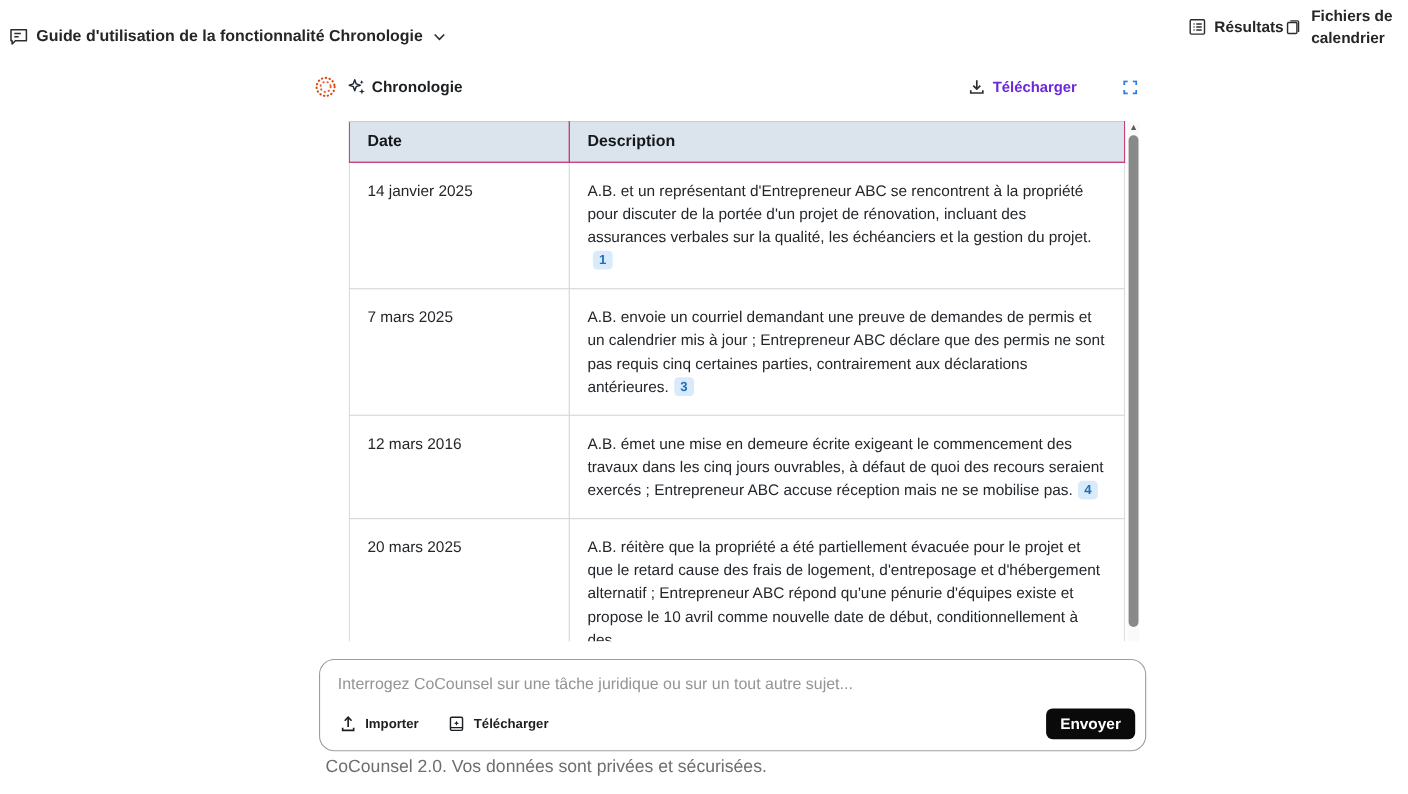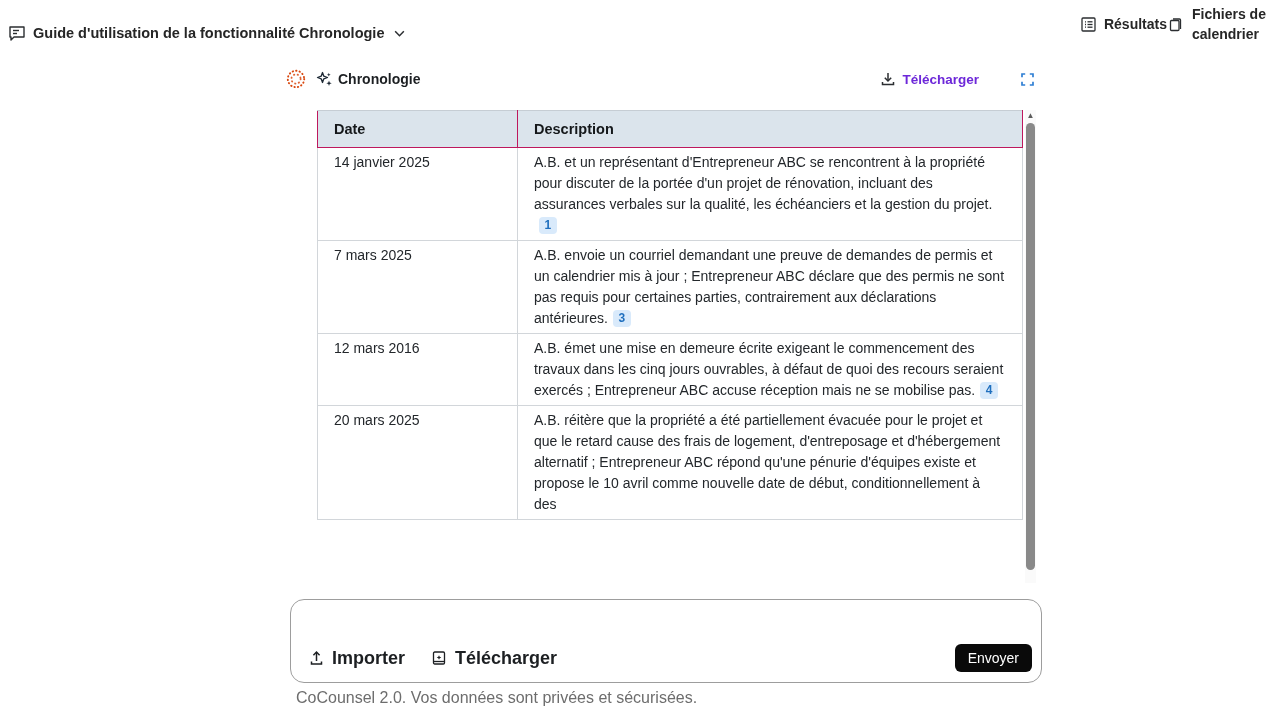--- a/index.html
+++ b/index.html
@@ -26,21 +26,21 @@
   .download-label { font-size:13.5px; font-weight:700; color:#6d28d9; }
   .expand-btn { margin-left:42px; margin-right:6px; cursor:pointer; display:flex; }
 
   
   .table-wrap { position:absolute; left:317px; top:110px; width:706px; height:473px; overflow:hidden; }
   table { border-collapse:collapse; width:100%; table-layout:fixed; }
   col.c-date { width:200px; }
   th { background:#dbe4ec; text-align:left; font-size:14.5px; font-weight:700; color:#15181b;
        padding:10px 16px; border:1px solid #be185d; }
   td { vertical-align:top; font-size:14px; line-height:1.5; color:#23272b;
-       padding:4px 16px; border:1px solid #d2d6da; background:#fff; }
+       padding:15px 16px; border:1px solid #d2d6da; background:#fff; }
   .table-wrap table, .table-wrap tr:first-child th { border-top-color:#c6cdd4; }
   .cite { display:inline-block; margin-left:5px; background:#d9eafb; color:#1f6fbe;
           font-size:12px; font-weight:600; line-height:17px; padding:0 5.5px;
           border-radius:4px; vertical-align:1px; cursor:pointer; }
   .cite:empty { display:none; }
 
   
   .scrollbar { position:absolute; left:1025px; top:110px; width:11px; height:473px; background:#fafafa; }
   .scroll-up { position:absolute; top:1px; left:0; width:11px; text-align:center;
                font-size:8px; color:#5a5a5a; line-height:10px; cursor:pointer; }
@@ -49,24 +49,24 @@
 
   
   .composer { position:absolute; left:290px; top:599px; width:752px; height:84px;
     border:1px solid #9d9d9d; border-radius:14px; background:#fff;
     display:flex; flex-direction:column; }
   .composer input { border:none; outline:none; font-size:14.5px; padding:14px 16px 6px 16px;
     font-family:"Liberation Sans","DejaVu Sans",sans-serif; color:#222; background:transparent; }
   .composer input::placeholder { color:#949494; }
   .composer-actions { display:flex; align-items:center; gap:26px; padding:6px 9px 10px 18px; margin-top:auto; }
   .action-btn { display:flex; align-items:center; gap:8px; background:none; border:none;
-    font-size:18px; font-weight:700; color:#1c1f22; cursor:pointer;
+    font-size:12px; font-weight:700; color:#1c1f22; cursor:pointer;
     font-family:"Liberation Sans","DejaVu Sans",sans-serif; }
   .send-btn { margin-left:auto; background:#0a0a0a; color:#fff; border:none; border-radius:6px;
-    font-size:14px; font-weight:400; padding:6px 13px; cursor:pointer;
+    font-size:14px; font-weight:700; padding:6px 13px; cursor:pointer;
     font-family:"Liberation Sans","DejaVu Sans",sans-serif; }
 
   .footer-note { position:absolute; left:296px; top:689px; font-size:16px; color:#6d6d6d; }
 
   svg { display:block; }
 </style>
 </head>
 <body>
 
 <div class="topbar-left">
@@ -160,40 +160,41 @@
         <th>Description</th>
       </tr>
     </thead>
     <tbody>
       <tr>
         <td>14 janvier 2025</td>
         <td><span>A.B. et un représentant d'Entrepreneur ABC se rencontrent à la propriété pour discuter de la portée d'un projet de rénovation, incluant des assurances verbales sur la qualité, les échéanciers et la gestion du projet.</span><span class="cite">1</span></td>
       </tr>
       <tr>
         <td>7 mars 2025</td>
-        <td><span>A.B. envoie un courriel demandant une preuve de demandes de permis et un calendrier mis à jour ; Entrepreneur ABC déclare que des permis ne sont pas requis pour certaines parties, contrairement aux déclarations antérieures.</span><span class="cite">3</span></td>
+        <td><span>A.B. envoie un courriel demandant une preuve de demandes de permis et un calendrier mis à jour ; Entrepreneur ABC déclare que des permis ne sont pas requis cinq certaines parties, contrairement aux déclarations antérieures.</span><span class="cite">3</span></td>
       </tr>
       <tr>
         <td>12 mars 2016</td>
         <td><span>A.B. émet une mise en demeure écrite exigeant le commencement des travaux dans les cinq jours ouvrables, à défaut de quoi des recours seraient exercés ; Entrepreneur ABC accuse réception mais ne se mobilise pas.</span><span class="cite">4</span></td>
       </tr>
       <tr>
         <td>20 mars 2025</td>
         <td><span>A.B. réitère que la propriété a été partiellement évacuée pour le projet et que le retard cause des frais de logement, d'entreposage et d'hébergement alternatif ; Entrepreneur ABC répond qu'une pénurie d'équipes existe et propose le 10 avril comme nouvelle date de début, conditionnellement à des</span></td>
       </tr>
     </tbody>
   </table>
 </div>
 
 <div class="scrollbar">
   <div class="scroll-up">▲</div>
   <div class="scroll-thumb"></div>
 </div>
 
 <div class="composer">
+  <input type="text" placeholder="Interrogez CoCounsel sur une tâche juridique ou sur un tout autre sujet..." style="">
   <div class="composer-actions">
     <button class="action-btn">
       <span>
         <svg width="15" height="16" viewBox="0 0 15 16" fill="none" stroke="#1c1f22" stroke-width="1.5">
           <path d="M7.5 11V2.5"></path>
             <path d="M4.4 5.2L7.5 2l3.1 3.2"></path>
             <path d="M2.5 11.5v2.5h10v-2.5"></path>
         </svg>
       </span>
       <span>Importer</span>

